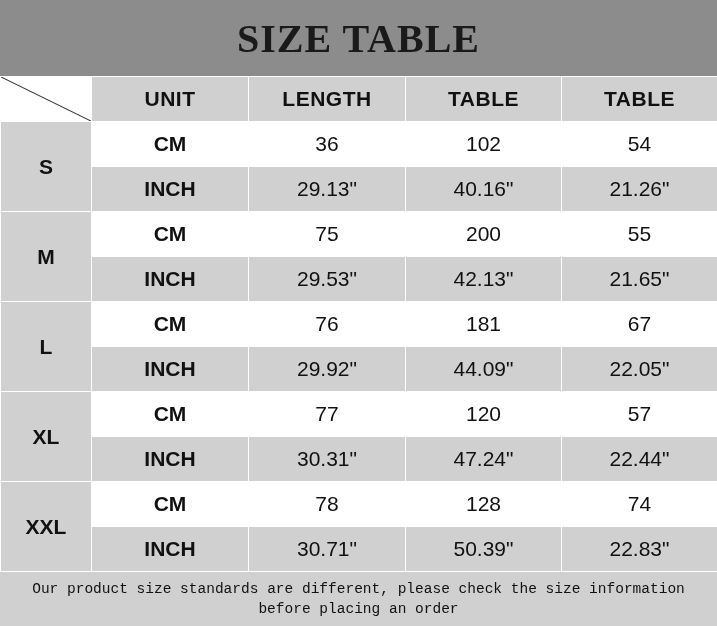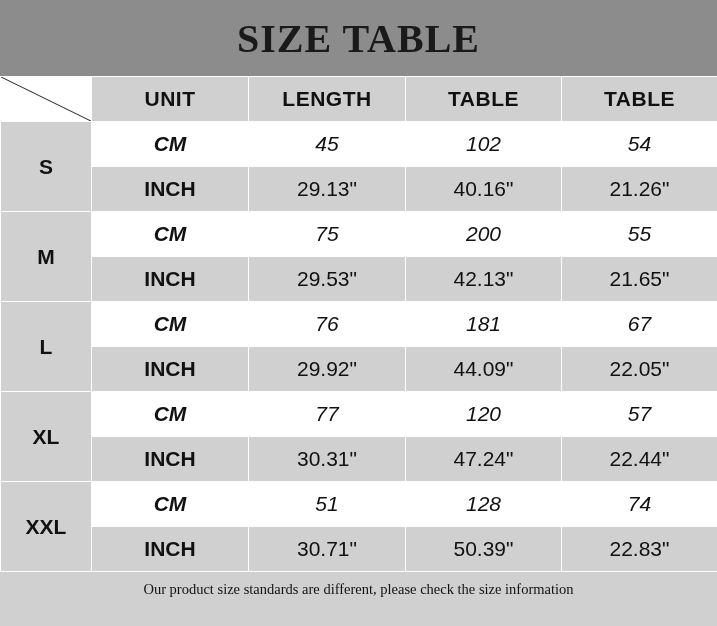--- a/index.html
+++ b/index.html
@@ -82,40 +82,38 @@
     font-weight: bold;
     font-size: 22px;
   }
   
   td.unit-cell {
     font-weight: bold;
     font-size: 21px;
   }
   td.row-cm {
     background: #ffffff;
-    font-style: italic;
   }
   td.row-inch {
     background: #d0d0d0;
   }
   .footer {
     width: 717px;
     background: #d0d0d0;
     box-sizing: border-box;
     padding: 8px 10px 10px 10px;
     text-align: center;
     font-family: "Liberation Mono", monospace;
     font-size: 14.5px;
     color: #111111;
     line-height: 1.35;
     height: 68px;
   }
   .footer-line {
     display: block;
-    font-family: Liberation Serif, serif;
   }
 </style>
 </head>
 <body>
 
 <div class="sheet">
 
   <div class="title-bar">
     <div class="title-text">SIZE TABLE</div>
   </div>
@@ -137,21 +135,21 @@
         </td>
         <td class="header-cell">UNIT</td>
         <td class="header-cell">LENGTH</td>
         <td class="header-cell">TABLE</td>
         <td class="header-cell">TABLE</td>
       </tr>
 
       <tr>
         <td class="size-cell" rowspan="2">S</td>
         <td class="unit-cell row-cm">CM</td>
-        <td class="row-cm">45</td>
+        <td class="row-cm">36</td>
         <td class="row-cm">102</td>
         <td class="row-cm">54</td>
       </tr>
       <tr>
         <td class="unit-cell row-inch">INCH</td>
         <td class="row-inch">29.13"</td>
         <td class="row-inch">40.16"</td>
         <td class="row-inch">21.26"</td>
       </tr>
 
@@ -193,30 +191,31 @@
       <tr>
         <td class="unit-cell row-inch">INCH</td>
         <td class="row-inch">30.31"</td>
         <td class="row-inch">47.24"</td>
         <td class="row-inch">22.44"</td>
       </tr>
 
       <tr>
         <td class="size-cell" rowspan="2">XXL</td>
         <td class="unit-cell row-cm">CM</td>
-        <td class="row-cm">51</td>
+        <td class="row-cm">78</td>
         <td class="row-cm">128</td>
         <td class="row-cm">74</td>
       </tr>
       <tr>
         <td class="unit-cell row-inch">INCH</td>
         <td class="row-inch">30.71"</td>
         <td class="row-inch">50.39"</td>
         <td class="row-inch">22.83"</td>
       </tr>
     </tbody>
   </table>
 
   <div class="footer">
     <span class="footer-line">Our product size standards are different, please check the size information</span>
+    <span class="footer-line">before placing an order</span>
   </div>
 
 </div>
 
 </body></html>

